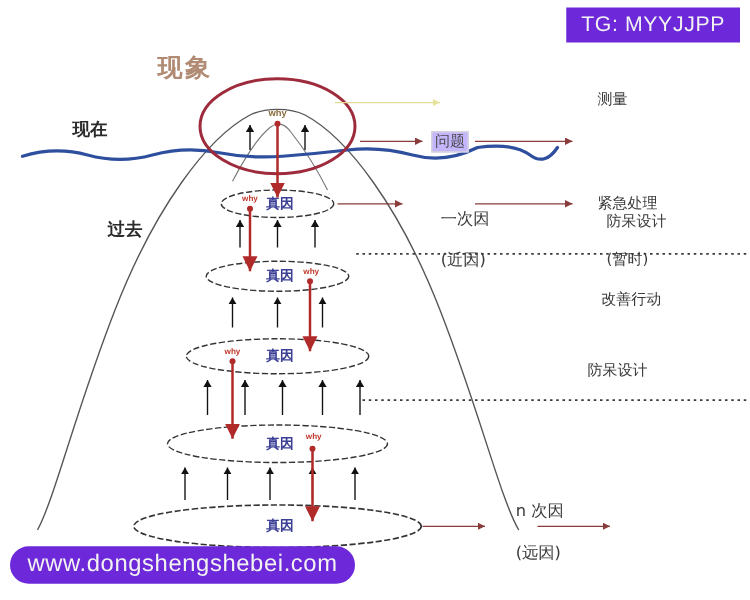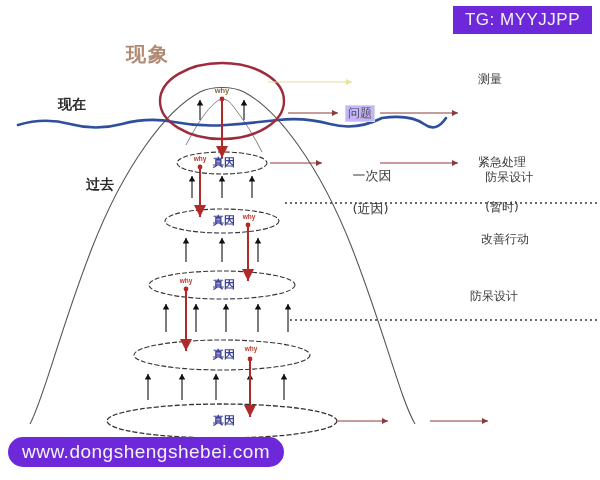--- a/index.html
+++ b/index.html
@@ -164,20 +164,24 @@
 
   <div class="lbl lbl-side cjk" style="left:86px;top:176px;">过去</div>
 
   <div class="lbl lbl-problem cjk" style="left:345px;top:105px;">问题</div>
 
   <div class="lbl lbl-mid cjk" style="left:336px;top:152px;">
     <span>一次因</span><br>
     <span>(近因)</span>
   </div>
 
+  <div class="lbl lbl-mid cjk" style="left:396px;top:386px;">
+    <span>n 次因</span><br>
+    <span>(远因)</span>
+  </div>
 
   <div class="lbl lbl-right cjk" style="left:478px;top:72px;">测量</div>
 
   <div class="lbl lbl-right cjk" style="left:478px;top:107px;margin-top:48px;">紧急处理</div>
 
   <div class="lbl lbl-right cjk" style="left:470px;top:155px;">
     <span>防呆设计</span><br>
     <span>(暂时)</span>
   </div>
 

